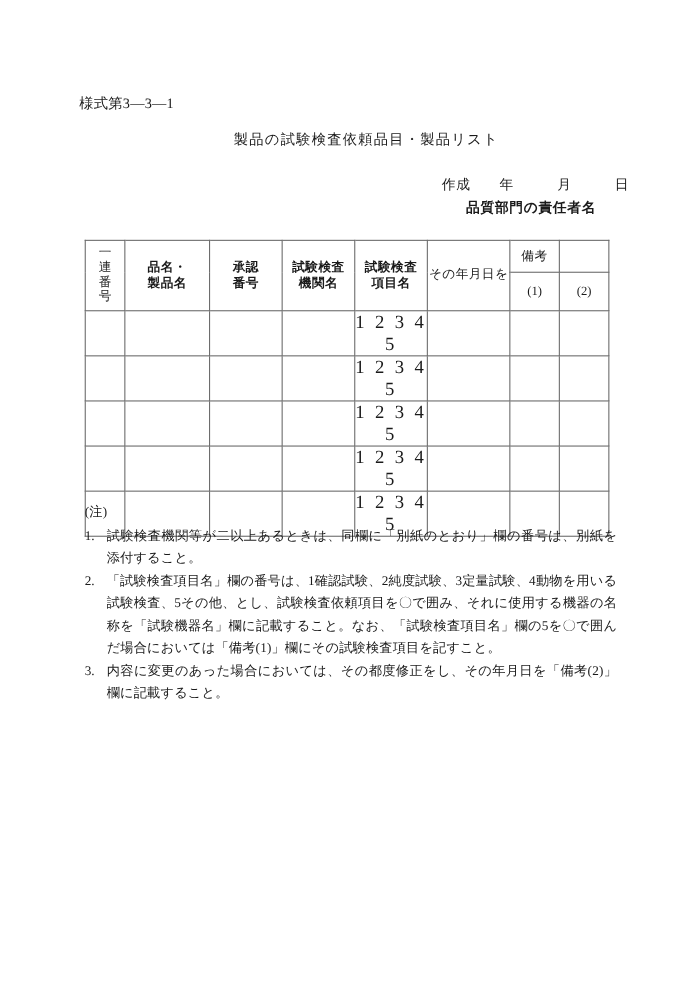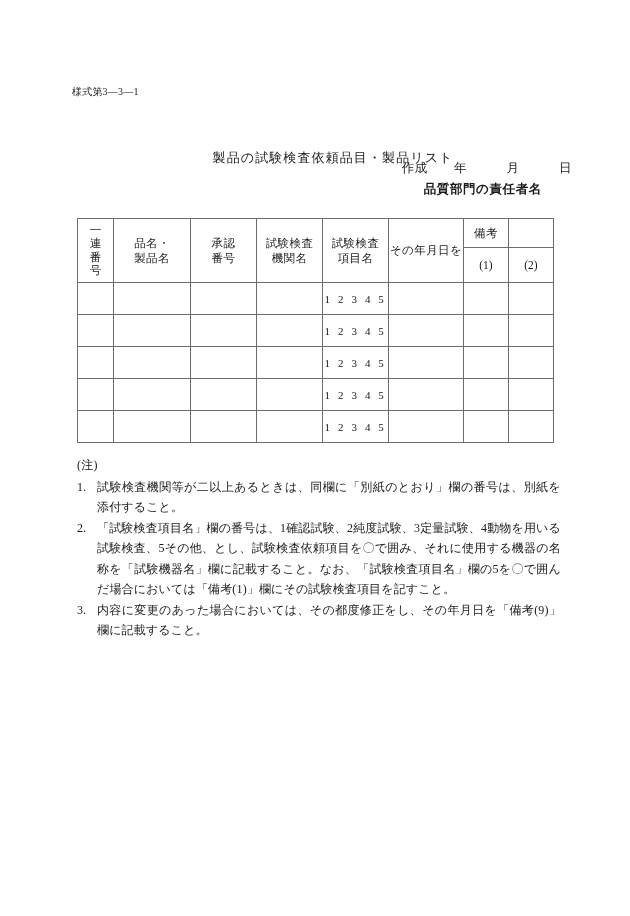--- a/index.html
+++ b/index.html
@@ -19,36 +19,35 @@
     position: absolute;
     inset: 0;
     padding: 0;
   }
 
   
   .form-number {
     position: absolute;
     left: 72px;
     top: 85px;
-    font-size: 10px;
+    font-size: 13px;
     letter-spacing: 0.2px;
     white-space: nowrap;
   }
 
   
   .doc-title {
     position: absolute;
     left: 0;
     right: 0;
     top: 118px;
     text-align: center;
     font-size: 13px;
     letter-spacing: 1.1px;
     padding-left: 36px;
-    margin-top: 31px;
   }
 
   
   .meta-block {
     position: absolute;
     right: 58px;
     top: 158px;
     font-size: 12.5px;
     line-height: 21px;
     text-align: left;
@@ -94,21 +93,21 @@
   col.c-item     { width: 66px; }
   col.c-device   { width: 75px; }
   col.c-rem1     { width: 45px; }
   col.c-rem2     { width: 45px; }
 
   .hdr-cell {
     height: 62px;
     line-height: 15px;
     letter-spacing: 0.4px;
   }
-  .hdr-cell .l { display: block; }
+  .hdr-cell .l { display: block; font-weight: bold; }
 
   
   .hdr-vertical {
     height: 62px;
     line-height: 13.5px;
     padding: 3px 0;
   }
   .hdr-vertical .ch {
     display: block;
     font-size: 11.5px;
@@ -125,21 +124,21 @@
   .hdr-subnum {
     height: 34px;
     line-height: 34px;
     font-size: 11.5px;
   }
 
   .data-row td {
     height: 31px;
   }
   .item-numbers {
-    font-size: 11px;
+    font-size: 17px;
     letter-spacing: 2.6px;
     padding-left: 2px;
   }
 
   
   .notes {
     position: absolute;
     left: 77px;
     top: 455px;
     width: 484px;
@@ -290,17 +289,17 @@
       <span class="note-body">試験検査機関等が二以上あるときは、同欄に「別紙のとおり」欄の番号は、別紙を添付すること。</span>
     </div>
 
     <div class="note">
       <span class="note-num">2.</span>
       <span class="note-body">「試験検査項目名」欄の番号は、1確認試験、2純度試験、3定量試験、4動物を用いる試験検査、5その他、とし、試験検査依頼項目を〇で囲み、それに使用する機器の名称を「試験機器名」欄に記載すること。なお、「試験検査項目名」欄の5を〇で囲んだ場合においては「備考(1)」欄にその試験検査項目を記すこと。</span>
     </div>
 
     <div class="note">
       <span class="note-num">3.</span>
-      <span class="note-body">内容に変更のあった場合においては、その都度修正をし、その年月日を「備考(9)」欄に記載すること。</span>
+      <span class="note-body">内容に変更のあった場合においては、その都度修正をし、その年月日を「備考(2)」欄に記載すること。</span>
     </div>
   </div>
 
 </div>
 
 </body></html>

